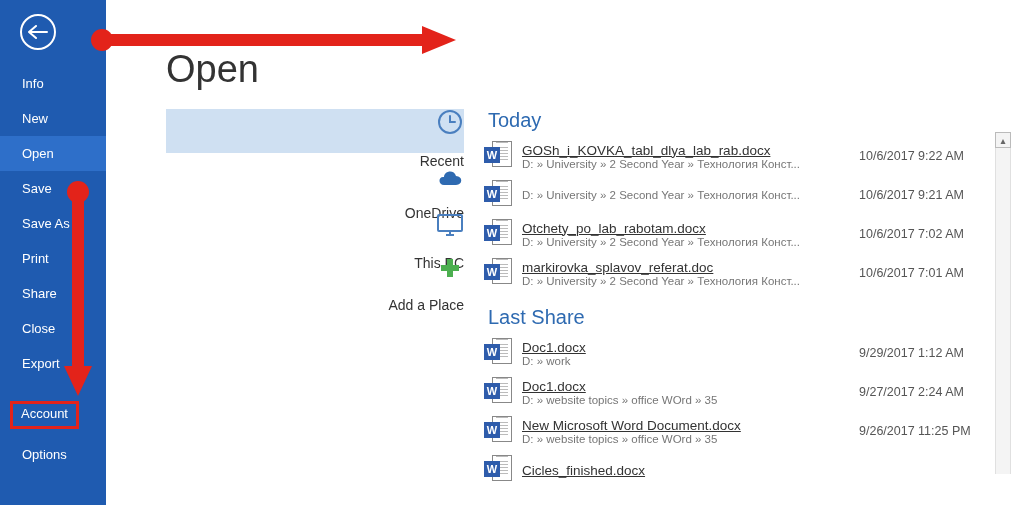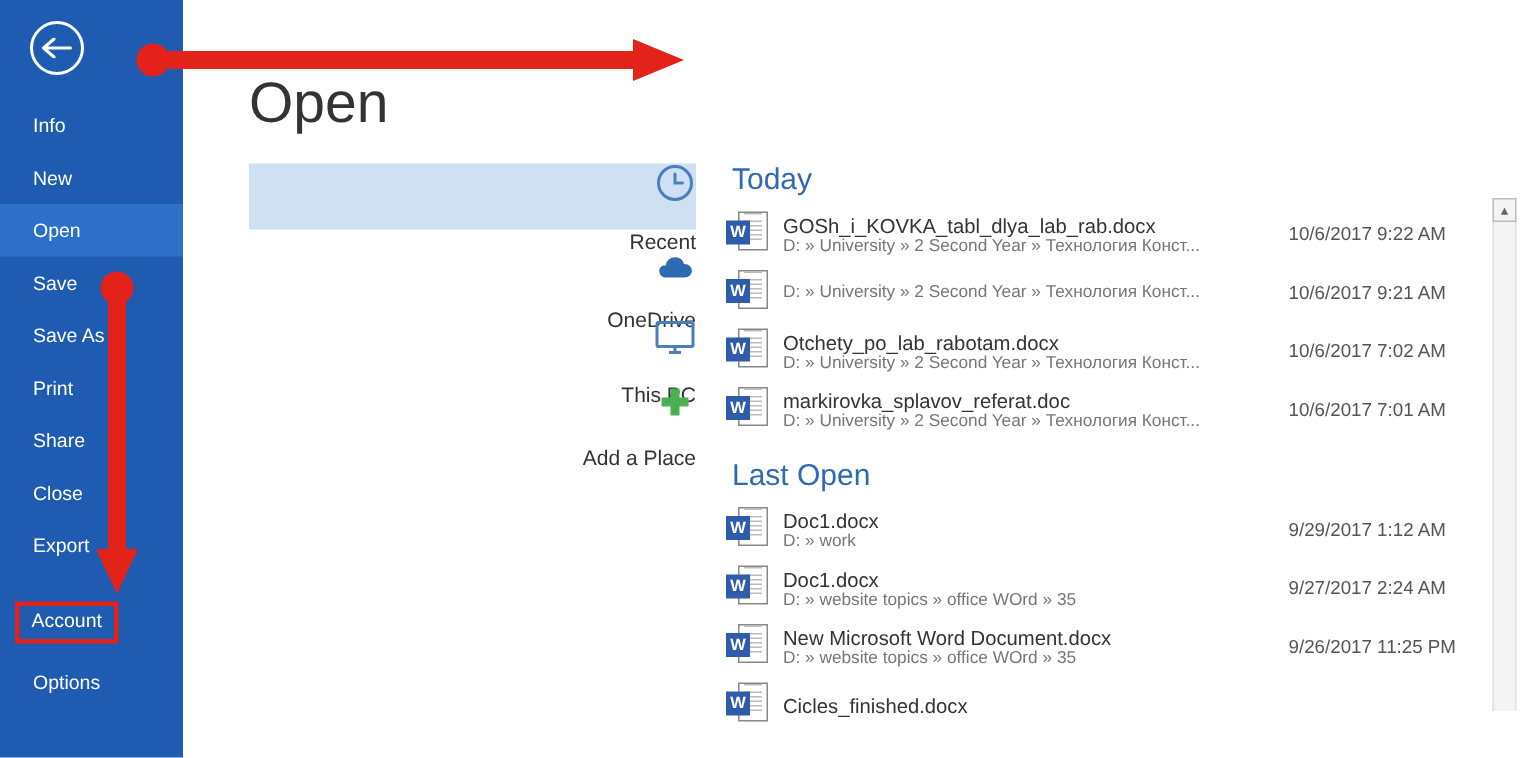--- a/index.html
+++ b/index.html
@@ -11,21 +11,21 @@
   .winbtns { position:absolute; right:6px; top:2px; display:flex; gap:18px; align-items:center; font-size:14px; color:#555; }
   .winbtns span { width:18px; text-align:center; cursor:default; line-height:14px; }
   .help-icon { font-size:14px; }
   .min-icon { font-size:24px; position:relative; top:-8px; }
   .close-win { font-size:16px; }
 
   .signin-wrap { position:absolute; right:6px; top:26px; border:3px solid #e3231a; padding:0; }
   .signin { padding:3px 9px 4px 9px; font-size:13px; color:#333; background:#fff; }
 
   
-  .leftnav { position:absolute; left:0; top:0; width:122px; height:505px; background:#1f5bb0; color:#fff; font-size:13px; }
+  .leftnav { position:absolute; left:0; top:0; width:106px; height:505px; background:#1f5bb0; color:#fff; font-size:13px; }
   .back-circle { margin:14px 0 16px 20px; width:36px; height:36px; border:2px solid #fff; border-radius:50%; display:flex; align-items:center; justify-content:center; cursor:pointer; }
   .back-circle svg { display:block; }
   .navitem { padding:10px 0 10px 22px; cursor:pointer; }
   .navitem.sel { background:#2e6fc9; }
   .account-box { display:inline-block; border:3px solid #e3231a; padding:2px 8px 5px 8px; margin-left:10px; }
   
   
   .main { position:absolute; left:122px; top:0; right:0; bottom:0; background:#fff; }
   .pagetitle { font-size:38px; font-weight:300; color:#333; margin:48px 0 18px 44px; letter-spacing:0; }
 
@@ -34,21 +34,21 @@
   .source { display:flex; align-items:flex-end; height:44px; padding-left:10px; cursor:pointer; gap:18px; font-size:14px; color:#333;flex-direction:column; }
   .source.sel { background:#cfe0f2; }
   .source .ic { width:28px; height:28px; display:flex; align-items:center; justify-content:center; }
 
   .files { flex:1; margin-left:20px; padding-right:36px; position:relative; }
   .grouphdr { font-size:20px; color:#2e6ab1; font-weight:400; margin:0 0 4px 4px; }
   .grouphdr.mt { margin-top:14px; }
   .file { display:flex; align-items:center; padding:5px 0 4px 0; cursor:pointer; }
   .file .ficon { width:30px; height:30px; margin-right:8px; flex-shrink:0; }
   .file .ftxt { flex:1; min-width:0; }
-  .file .fname { font-size:13.5px; color:#333; white-space:nowrap; overflow:hidden; text-overflow:ellipsis; }
+  .file .fname { font-size:13.5px; color:#333; white-space:nowrap; overflow:hidden; text-overflow:ellipsis;text-decoration:underline; }
   .file .fpath { font-size:11.5px; color:#767676; white-space:nowrap; overflow:hidden; text-overflow:ellipsis; }
   .file .fdate { font-size:12.5px; color:#555; width:128px; text-align:left; margin-left:10px; }
 
   
   .scroll { position:absolute; right:12px; top:132px; width:16px; height:360px; }
   .scroll .up { width:16px; height:16px; border:1px solid #bbb; display:flex; align-items:center; justify-content:center; font-size:10px; color:#666; background:#f4f4f4; }
   .scroll .track { width:16px; height:326px; background:#f4f4f4; border:1px solid #e0e0e0; border-top:none; border-bottom:none; }
 
   
   .arrow { position:absolute; pointer-events:none; }
@@ -193,21 +193,21 @@
               <div class="wbox">W</div>
             </div>
           </div>
         <div class="ftxt">
           <div class="fname">markirovka_splavov_referat.doc</div>
           <div class="fpath">D: » University » 2 Second Year » Технология Конст...</div>
         </div>
         <div class="fdate">10/6/2017 7:01 AM</div>
       </div>
 
-      <div class="grouphdr mt">Last Open</div>
+      <div class="grouphdr mt">Last Share</div>
 
       <div class="file">
         <div class="ficon">
             <div class="wicon">
               <div class="page"></div>
               <div class="wbox">W</div>
             </div>
           </div>
         <div class="ftxt">
           <div class="fname">Doc1.docx</div>

